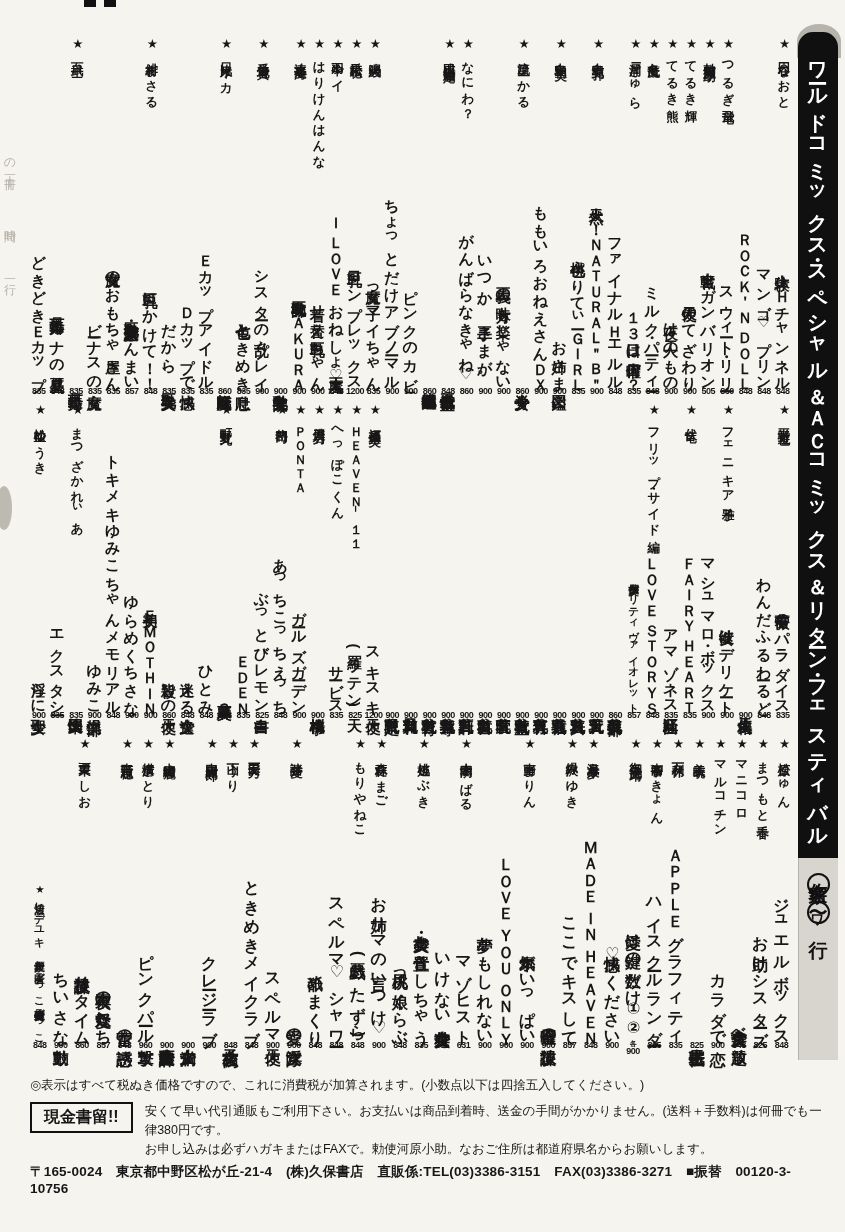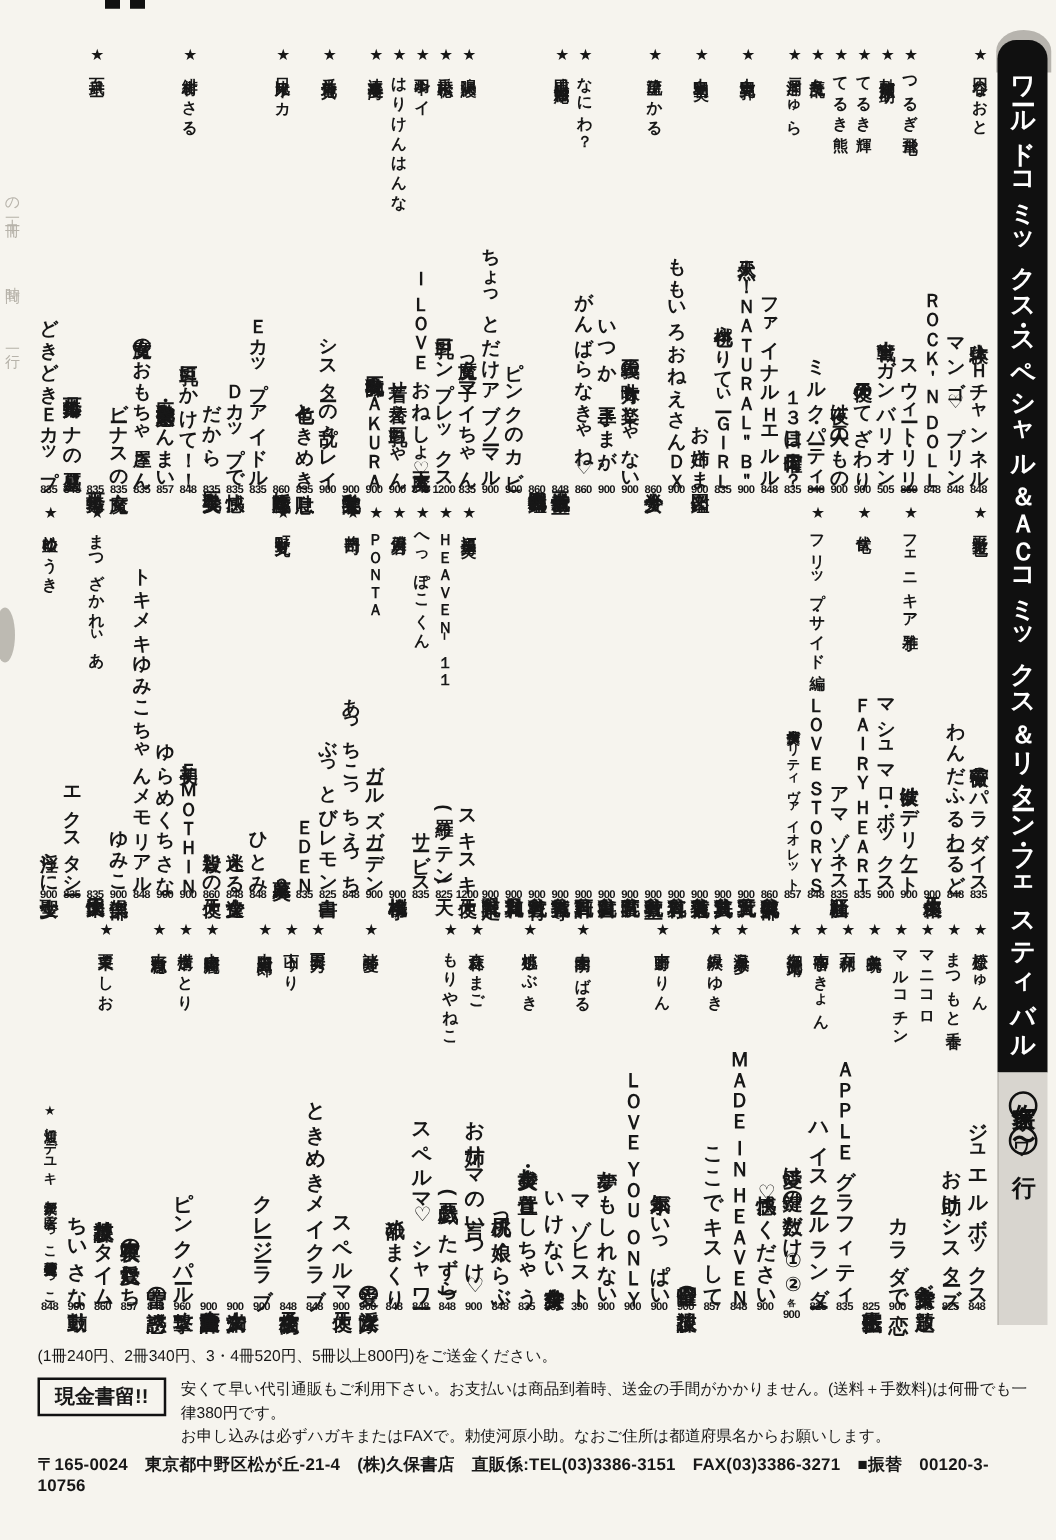--- a/index.html
+++ b/index.html
@@ -617,21 +617,21 @@
         </div>
         <div class="tcol" style="width: 21.2px;">
           <div class="vtitle">夢かもしれない</div>
           <div class="price">900</div>
         </div>
       </div>
       <div class="grp" style="width: 42.4px;">
         <div class="author">★未由間すばる</div>
         <div class="tcol" style="width: 21.2px;">
           <div class="vtitle">マゾヒスト</div>
-          <div class="price">390</div>
+          <div class="price">631</div>
         </div>
         <div class="tcol" style="width: 21.2px;">
           <div class="vtitle">いけない美少女狩り</div>
           <div class="price">835</div>
         </div>
       </div>
       <div class="grp" style="width: 42.4px;">
         <div class="author">★桃姫しぶき</div>
         <div class="tcol" style="width: 21.2px;">
           <div class="vtitle">美少女・お仕置きしちゃう</div>
@@ -751,21 +751,21 @@
     <span class="vtxt fw">ワールドコミックス・スペシャル＆ＡＣコミックス＆リターン・フェスティバル</span>
   </div>
   <div id="banner-gray">
     <span class="vtxt">
       <span>作家名</span><span class="circ"><i>タ</i></span><span>〜</span><span class="circ"><i>ワ</i></span><span>行</span>
     </span>
   </div>
 </div>
 
 <div id="footer">
-  <div class="fline">(1冊240円、2冊340円、3・4冊520円、5冊以上800円)をご送金ください。</div>
+  <div class="fline">◎表示はすべて税ぬき価格ですので、これに消費税が加算されます。(小数点以下は四捨五入してください。)</div>
   <div id="delivery">
     <div id="delivery-box">現金書留!!</div>
     <div id="delivery-lines">
       <div>安くて早い代引通販もご利用下さい。お支払いは商品到着時、送金の手間がかかりません。(送料＋手数料)は何冊でも一律380円です。</div>
       <div>お申し込みは必ずハガキまたはFAXで。勅使河原小助。なおご住所は都道府県名からお願いします。</div>
     </div>
   </div>
   <div id="address">〒165-0024　東京都中野区松が丘-21-4　(株)久保書店　直販係:TEL(03)3386-3151　FAX(03)3386-3271　■振替　00120-3-10756</div>
 
 </div>

